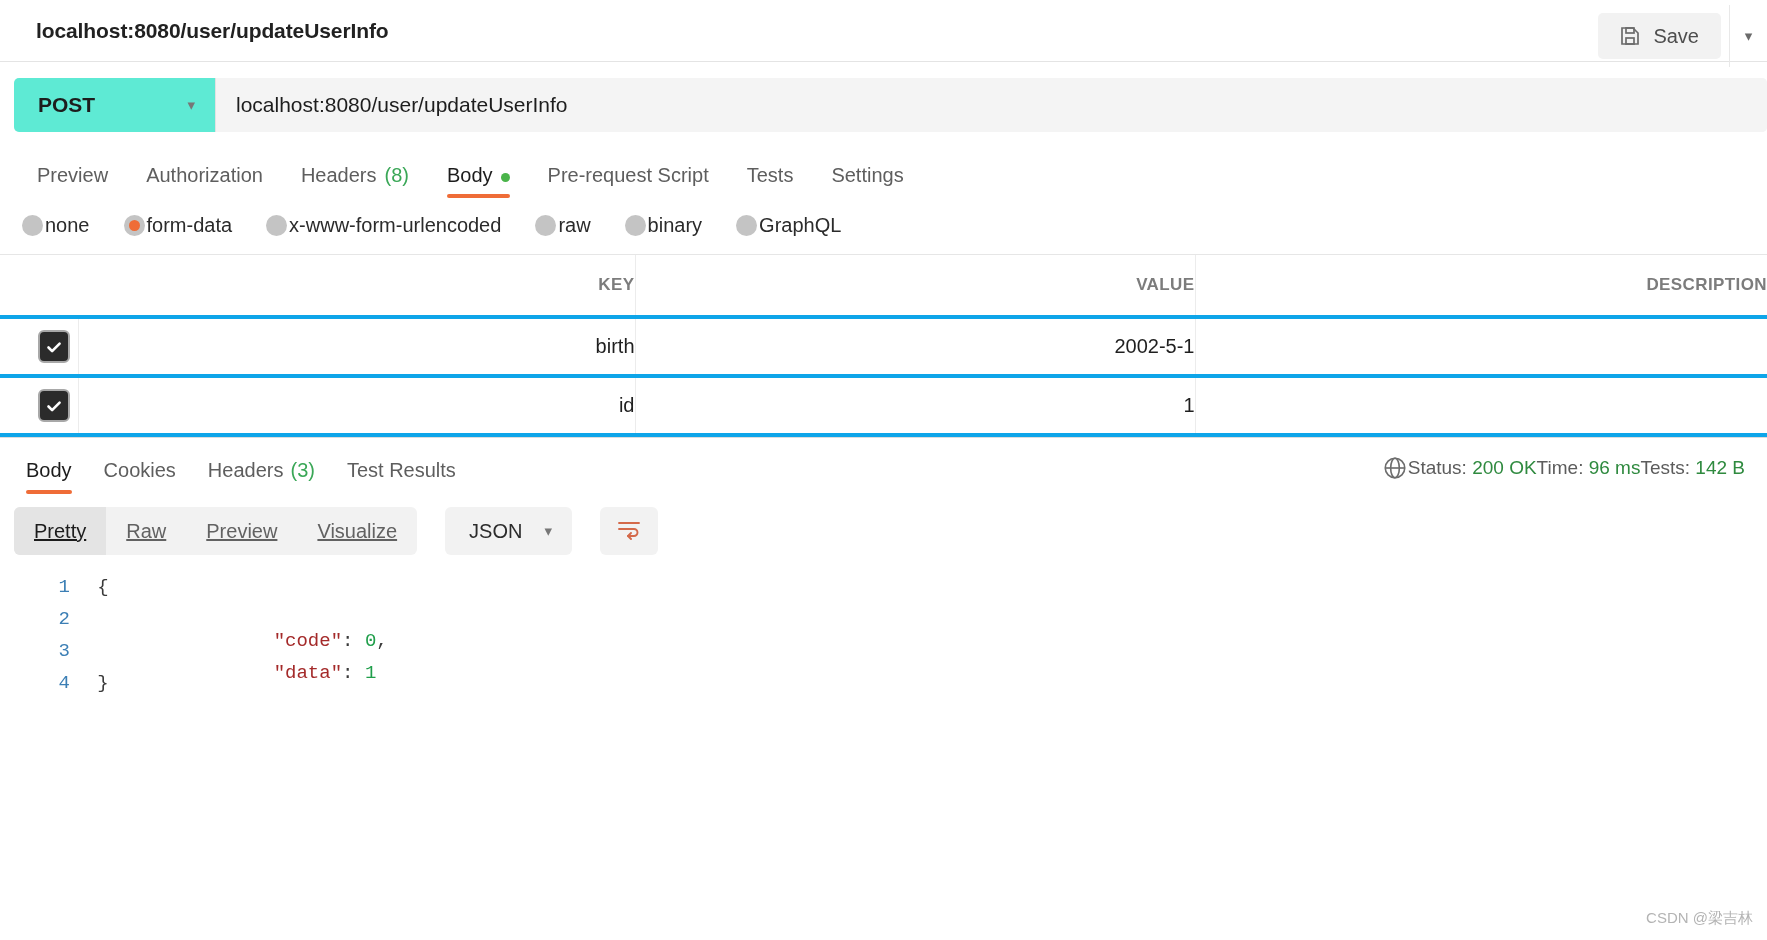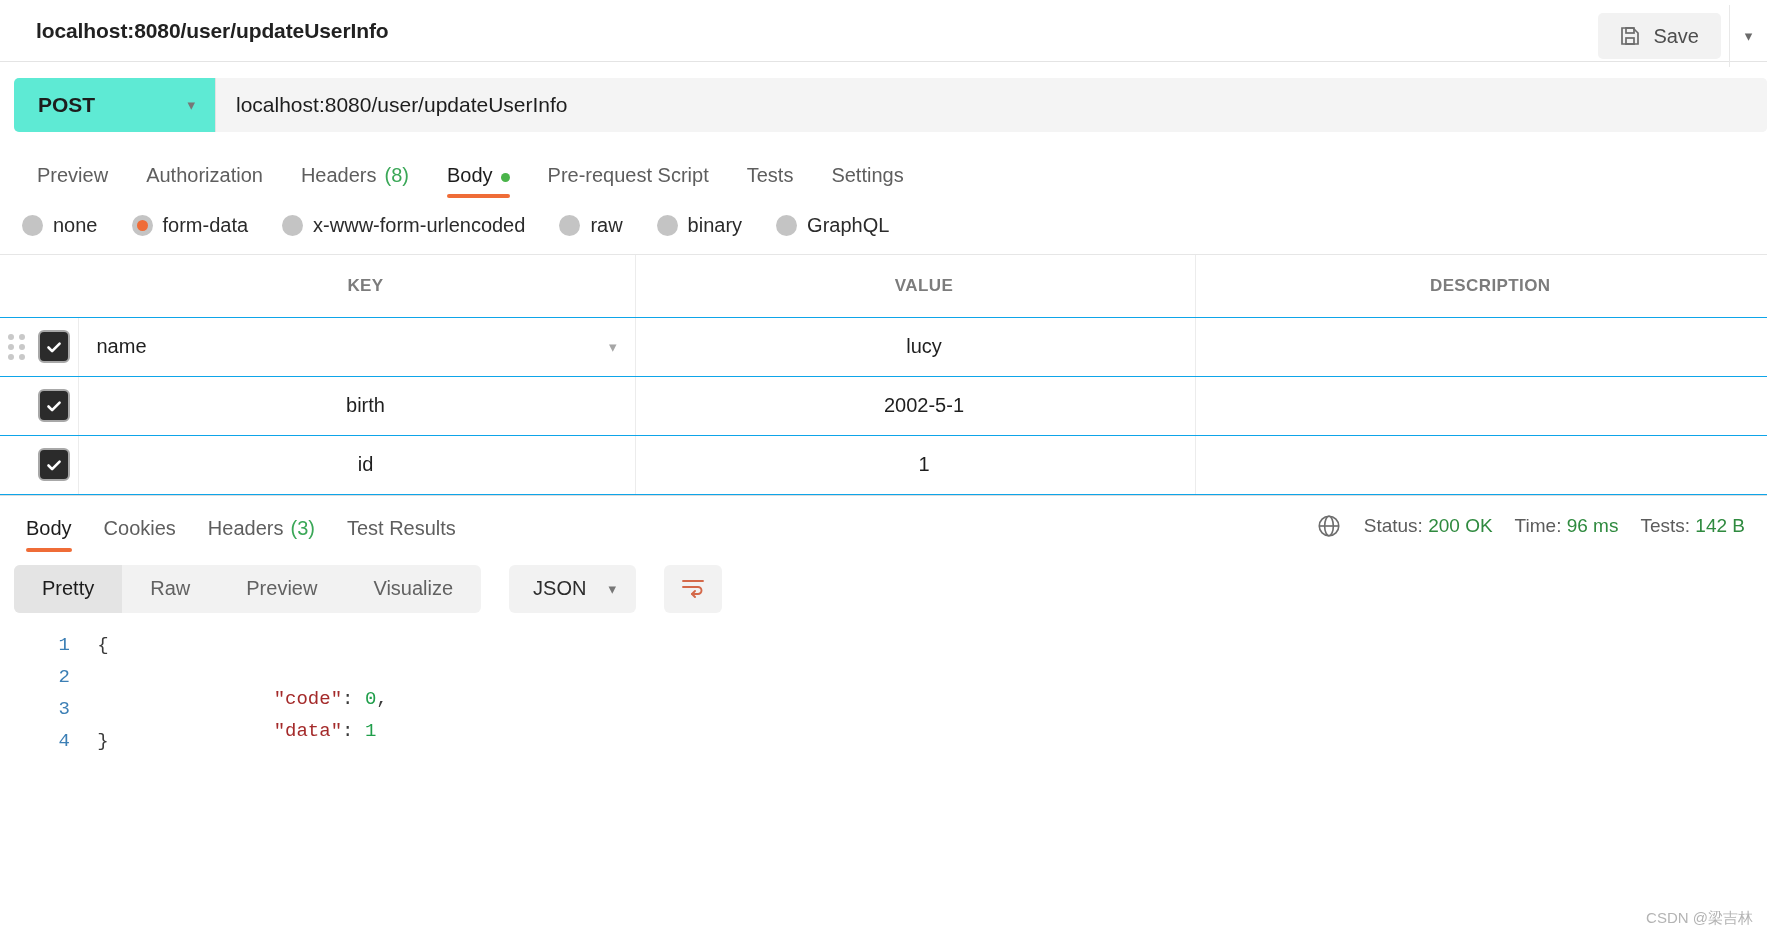--- a/index.html
+++ b/index.html
@@ -95,44 +95,44 @@
     margin-bottom: 3px;
   }
 
   
   .radiorow {
     display: flex; align-items: center; gap: 0;
     padding: 14px 0 16px 22px;
     height: 56px; flex: 0 0 56px;
   }
   .radio-item {
-    display: flex; align-items: center; gap: 10px;
+    display: flex; align-items: center; gap: 2px;
     margin-right: 34px; cursor: pointer;
     font-size: 20px; color: #2b2b2b;
   }
   .radio-dot {
     width: 21px; height: 21px; border-radius: 50%;
     background: #c4c4c4; flex: 0 0 21px;
     display:flex; align-items:center; justify-content:center;
   }
   .radio-item.checked .radio-dot::after {
     content:""; width: 11px; height: 11px; border-radius: 50%; background: #ef6c37;
   }
 
   
   .table-area { border-top: 1px solid #e6e6e6; }
   .fdtable { width: 1767px; border-collapse: collapse; table-layout: fixed; }
   .fdtable col.c-chk { width: 78px; }
   .fdtable col.c-key { width: 557px; }
   .fdtable col.c-val { width: 560px; }
   .fdtable col.c-desc { width: 572px; }
   .fdtable th, .fdtable td {
-    border-bottom: 1px solid #0ea5e9;
+    border-bottom: 4px solid #0ea5e9;
     border-right: 1px solid #ececec;
-    text-align: center; vertical-align: middle;
+    text-align: right; vertical-align: middle;
   }
   .fdtable th:first-child, .fdtable td:first-child { border-right: 1px solid #ececec; }
   .fdtable th:last-child, .fdtable td:last-child { border-right: none; }
   .fdtable th {
     height: 62px; font-size: 17px; font-weight: bold;
     color: #7c7c7c; letter-spacing: 0.4px; padding: 0 0 0 18px;
   }
   .fdtable th.th-chk { border-right-color: transparent; }
   .fdtable td { height: 59px; font-size: 20px; color: #1f1f1f; padding: 0 0 0 18px; }
   .td-chk { padding: 0 !important; position: relative; }
@@ -170,37 +170,37 @@
     font-size: 20px; color: #5e5e5e; cursor: pointer;
     display: flex; align-items: flex-end; gap: 7px; height: 100%;
   }
   .rstab.active { color: #1c1c1c; }
   .rstab.active::after {
     content: ""; position: absolute; left: 16px; right: 16px; bottom: 0;
     height: 4px; background: #ef6c37; border-radius: 2px;
   }
   .rstab .count { color: #3aa757; }
   .resp-meta {
-    display: flex; align-items: center; gap: 22px;
+    display: flex; align-items: center; 
     font-size: 19px; color: #5c5c5c; padding-bottom: 13px;
   }
   .resp-meta .val { color: #2f8a3f; }
   .globe { color: #6d6d6d; display:flex; align-items:center; }
 
   
   .viewbar {
     display: flex; align-items: center; gap: 16px;
     padding: 14px 0 12px 14px; height: 72px; flex: 0 0 72px;
   }
   .segmented {
     display: flex; background: #f2f2f2; border-radius: 6px; overflow: hidden; height: 48px;
   }
   .seg {
-    padding: 0 28px; display: flex; align-items: center;
-    font-size: 20px; color: #626262; cursor: pointer;
+    padding: 0 20px; display: flex; align-items: center;
+    font-size: 20px; color: #626262; cursor: pointer; text-decoration: underline;
   }
   .seg.active { background: #e4e4e4; color: #1c1c1c; }
   .fmt-select {
     display: flex; align-items: center; gap: 22px;
     background: #f2f2f2; border-radius: 6px; height: 48px;
     padding: 0 20px 0 24px; font-size: 20px; color: #2c2c2c; cursor: pointer;
     margin-left: 12px;
   }
   .fmt-select .caret { color: #777; font-size: 15px; }
   .wrap-btn {
@@ -332,47 +332,20 @@
       <thead>
         <tr>
           <th class="th-chk"></th>
           <th>KEY</th>
           <th>VALUE</th>
           <th>DESCRIPTION</th>
         </tr>
       </thead>
       <tbody>
 
-        <tr>
-          <td class="td-chk">
-            <div class="chkcell">
-              <span class="drag-dots">
-                <i></i>
-                  <i></i>
-                  <i></i>
-                  <i></i>
-                  <i></i>
-                  <i></i>
-              </span>
-              <span class="checkbox">
-                <svg width="18" height="18" viewBox="0 0 18 18" fill="none" stroke="#ffffff" stroke-width="2.6" stroke-linecap="round" stroke-linejoin="round">
-                    <path d="M3.5 9.5l3.6 3.6L14.6 5.6"></path>
-                  </svg>
-              </span>
-            </div>
-          </td>
-          <td>
-            <div class="key-cell">
-              <span>name</span>
-              <span class="key-caret">▾</span>
-            </div>
-          </td>
-          <td>lucy</td>
-          <td></td>
-        </tr>
 
         <tr>
           <td class="td-chk">
             <div class="chkcell">
               <span class="drag-dots hidden">
                 <i></i>
                   <i></i>
                   <i></i>
                   <i></i>
                   <i></i>

